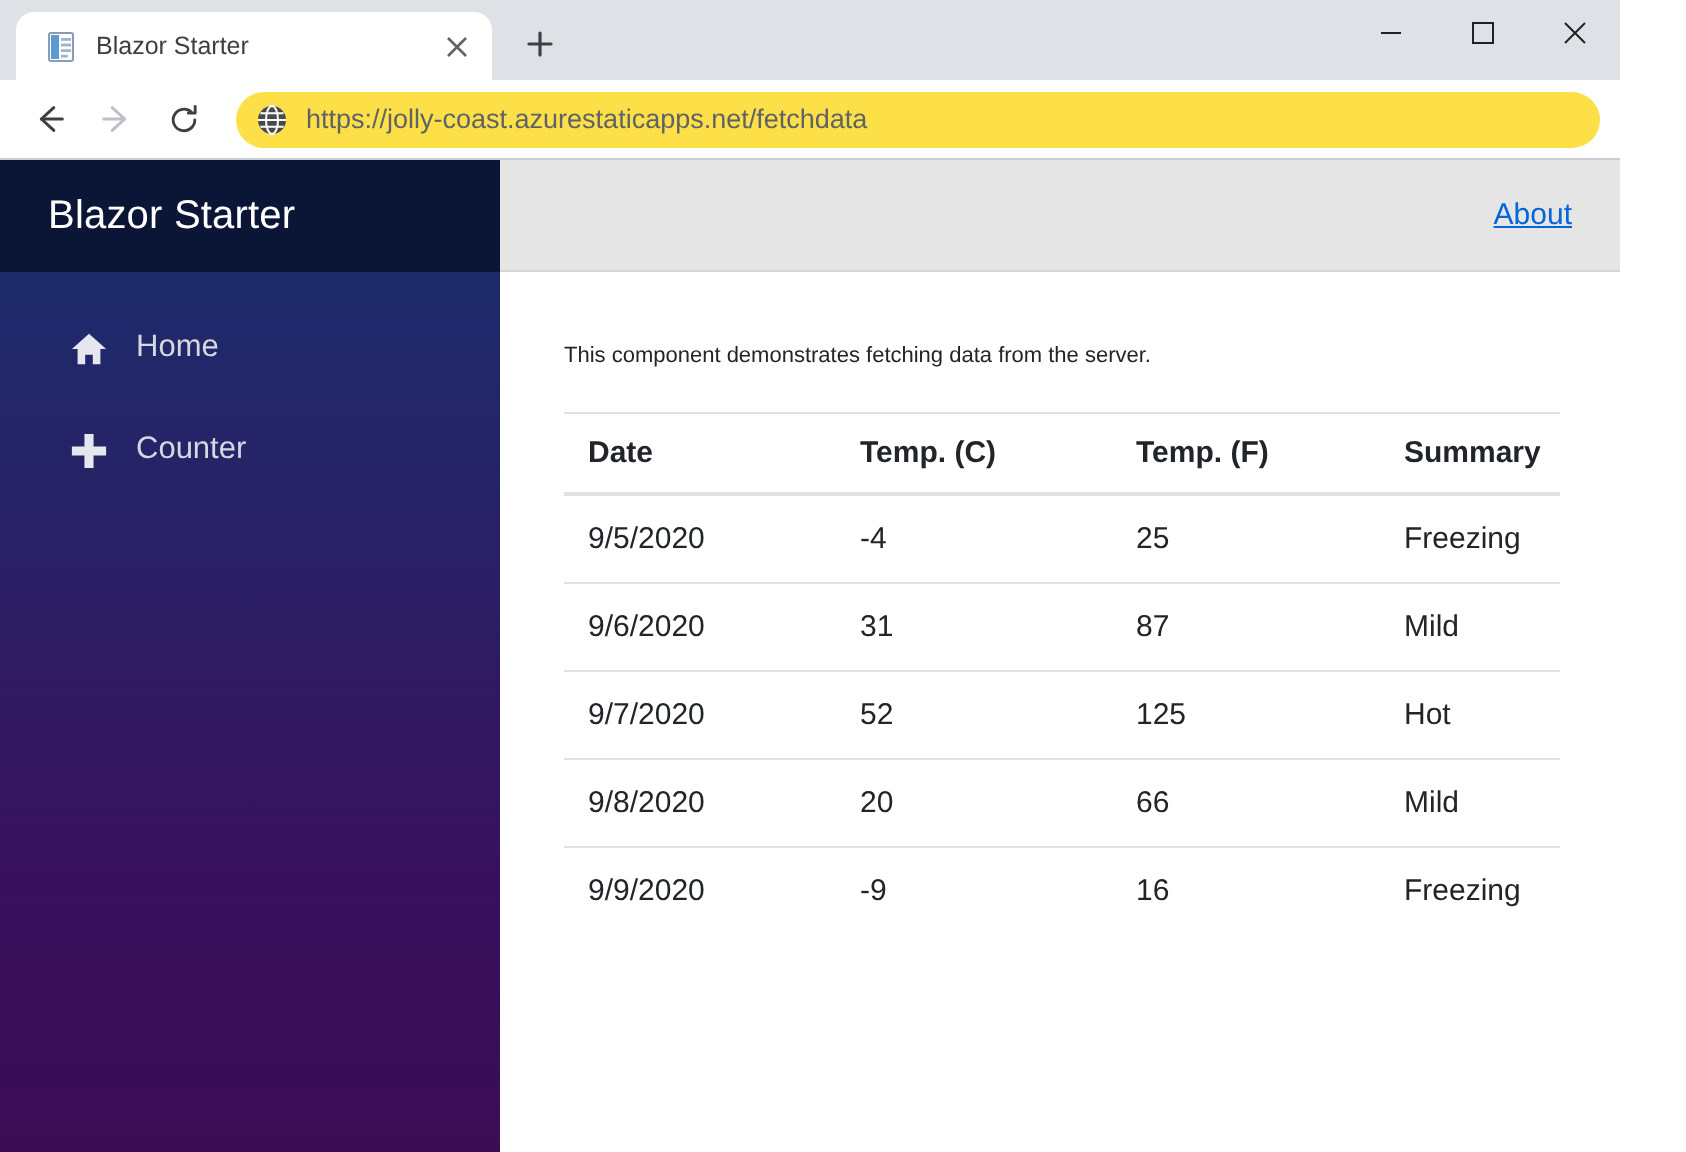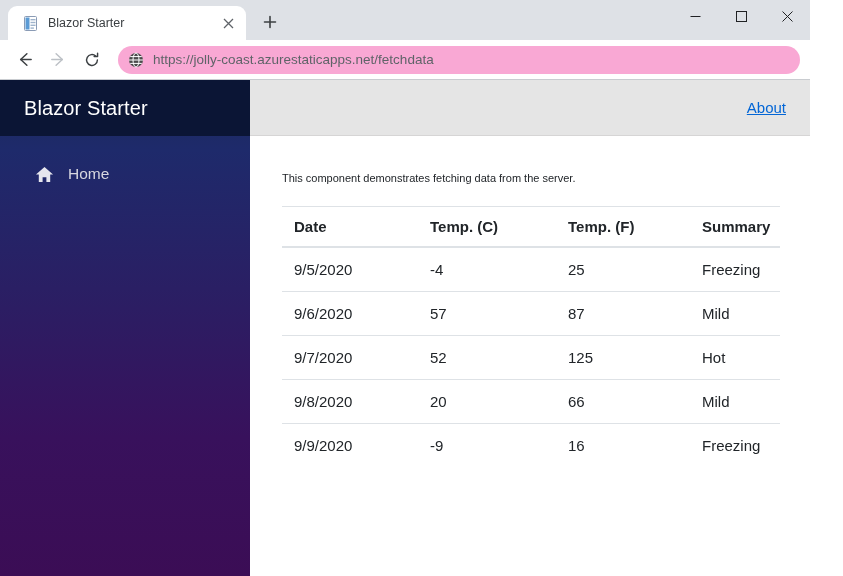--- a/index.html
+++ b/index.html
@@ -105,21 +105,21 @@
     display: flex; align-items: center; justify-content: center;
     border-radius: 50%;
     color: #5f6368;
   }
   .navbtn.disabled { color: #bdc1c6; }
 
   .omnibox {
     flex: 1;
     height: 28px;
     margin-left: 8px;
-    background: #f9a8d4;
+    background: #fde047;
     border-radius: 14px;
     display: flex;
     align-items: center;
     padding: 0 14px 0 10px;
     gap: 9px;
   }
 
   .globe {
     width: 16px; height: 16px;
     flex: 0 0 16px;
@@ -356,20 +356,28 @@
 
         <div class="nav-item">
           <span class="nav-icon">
             <svg width="19" height="19" viewBox="0 0 20 20">
               <path d="M10 2 L19 10 H16 V18 H12 V13 H8 V18 H4 V10 H1 Z" fill="#e6e6ee"></path>
             </svg>
           </span>
           <span class="nav-label">Home</span>
         </div>
 
+        <div class="nav-item">
+          <span class="nav-icon">
+            <svg width="19" height="19" viewBox="0 0 20 20">
+              <path d="M7.6 1 H12.4 V7.6 H19 V12.4 H12.4 V19 H7.6 V12.4 H1 V7.6 H7.6 Z" fill="#e6e6ee"></path>
+            </svg>
+          </span>
+          <span class="nav-label">Counter</span>
+        </div>
 
 
       </div>
     </div>
 
     <div class="main">
 
       <div class="topbar">
         <a class="about-link" href="#">About</a>
       </div>
@@ -394,21 +402,21 @@
           </thead>
           <tbody>
             <tr>
               <td>9/5/2020</td>
               <td>-4</td>
               <td>25</td>
               <td>Freezing</td>
             </tr>
             <tr>
               <td>9/6/2020</td>
-              <td>57</td>
+              <td>31</td>
               <td>87</td>
               <td>Mild</td>
             </tr>
             <tr>
               <td>9/7/2020</td>
               <td>52</td>
               <td>125</td>
               <td>Hot</td>
             </tr>
             <tr>

